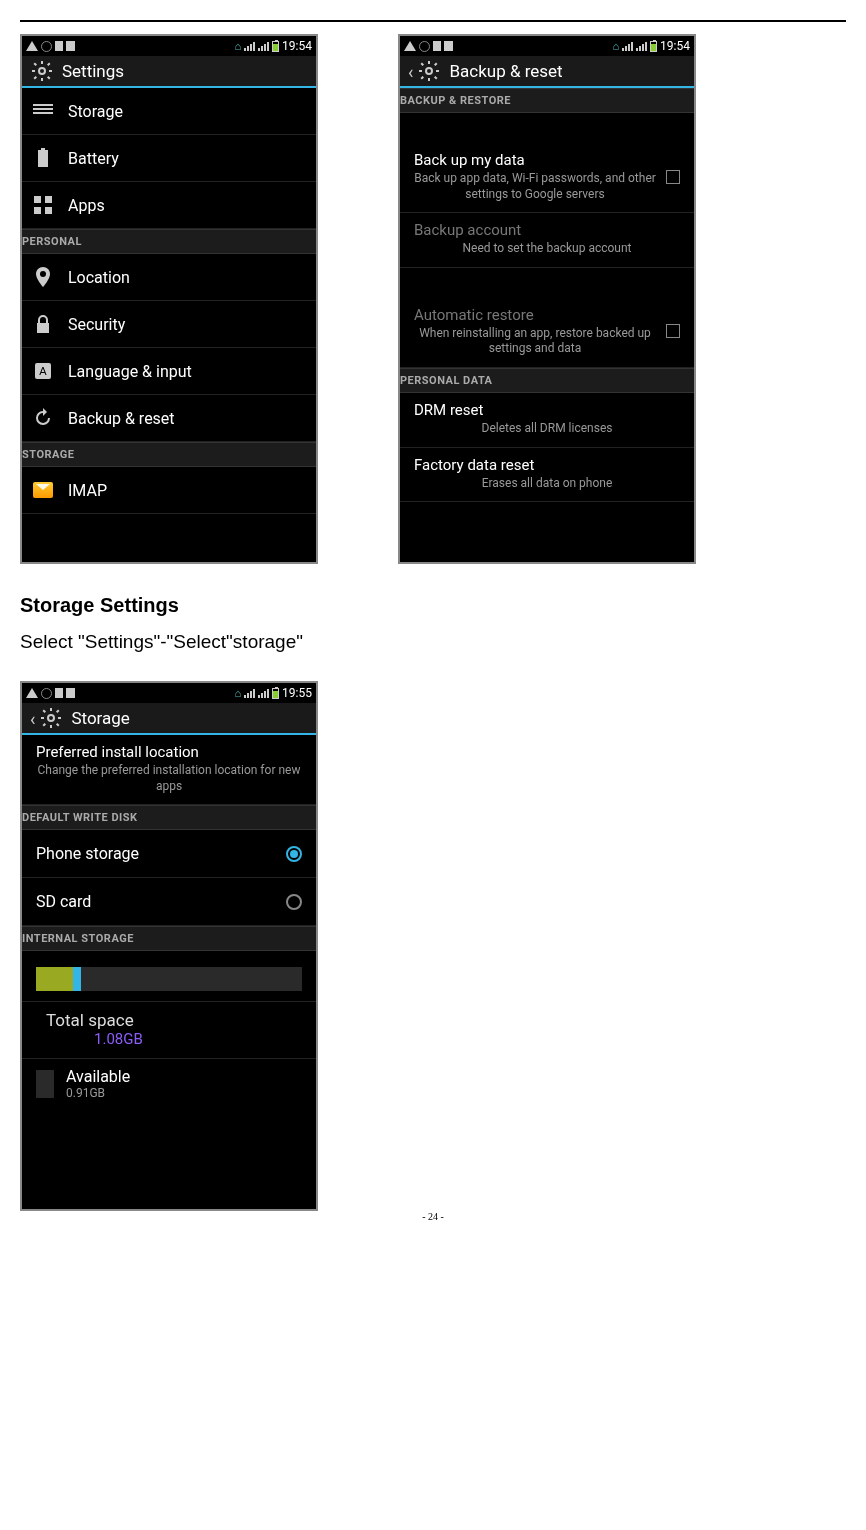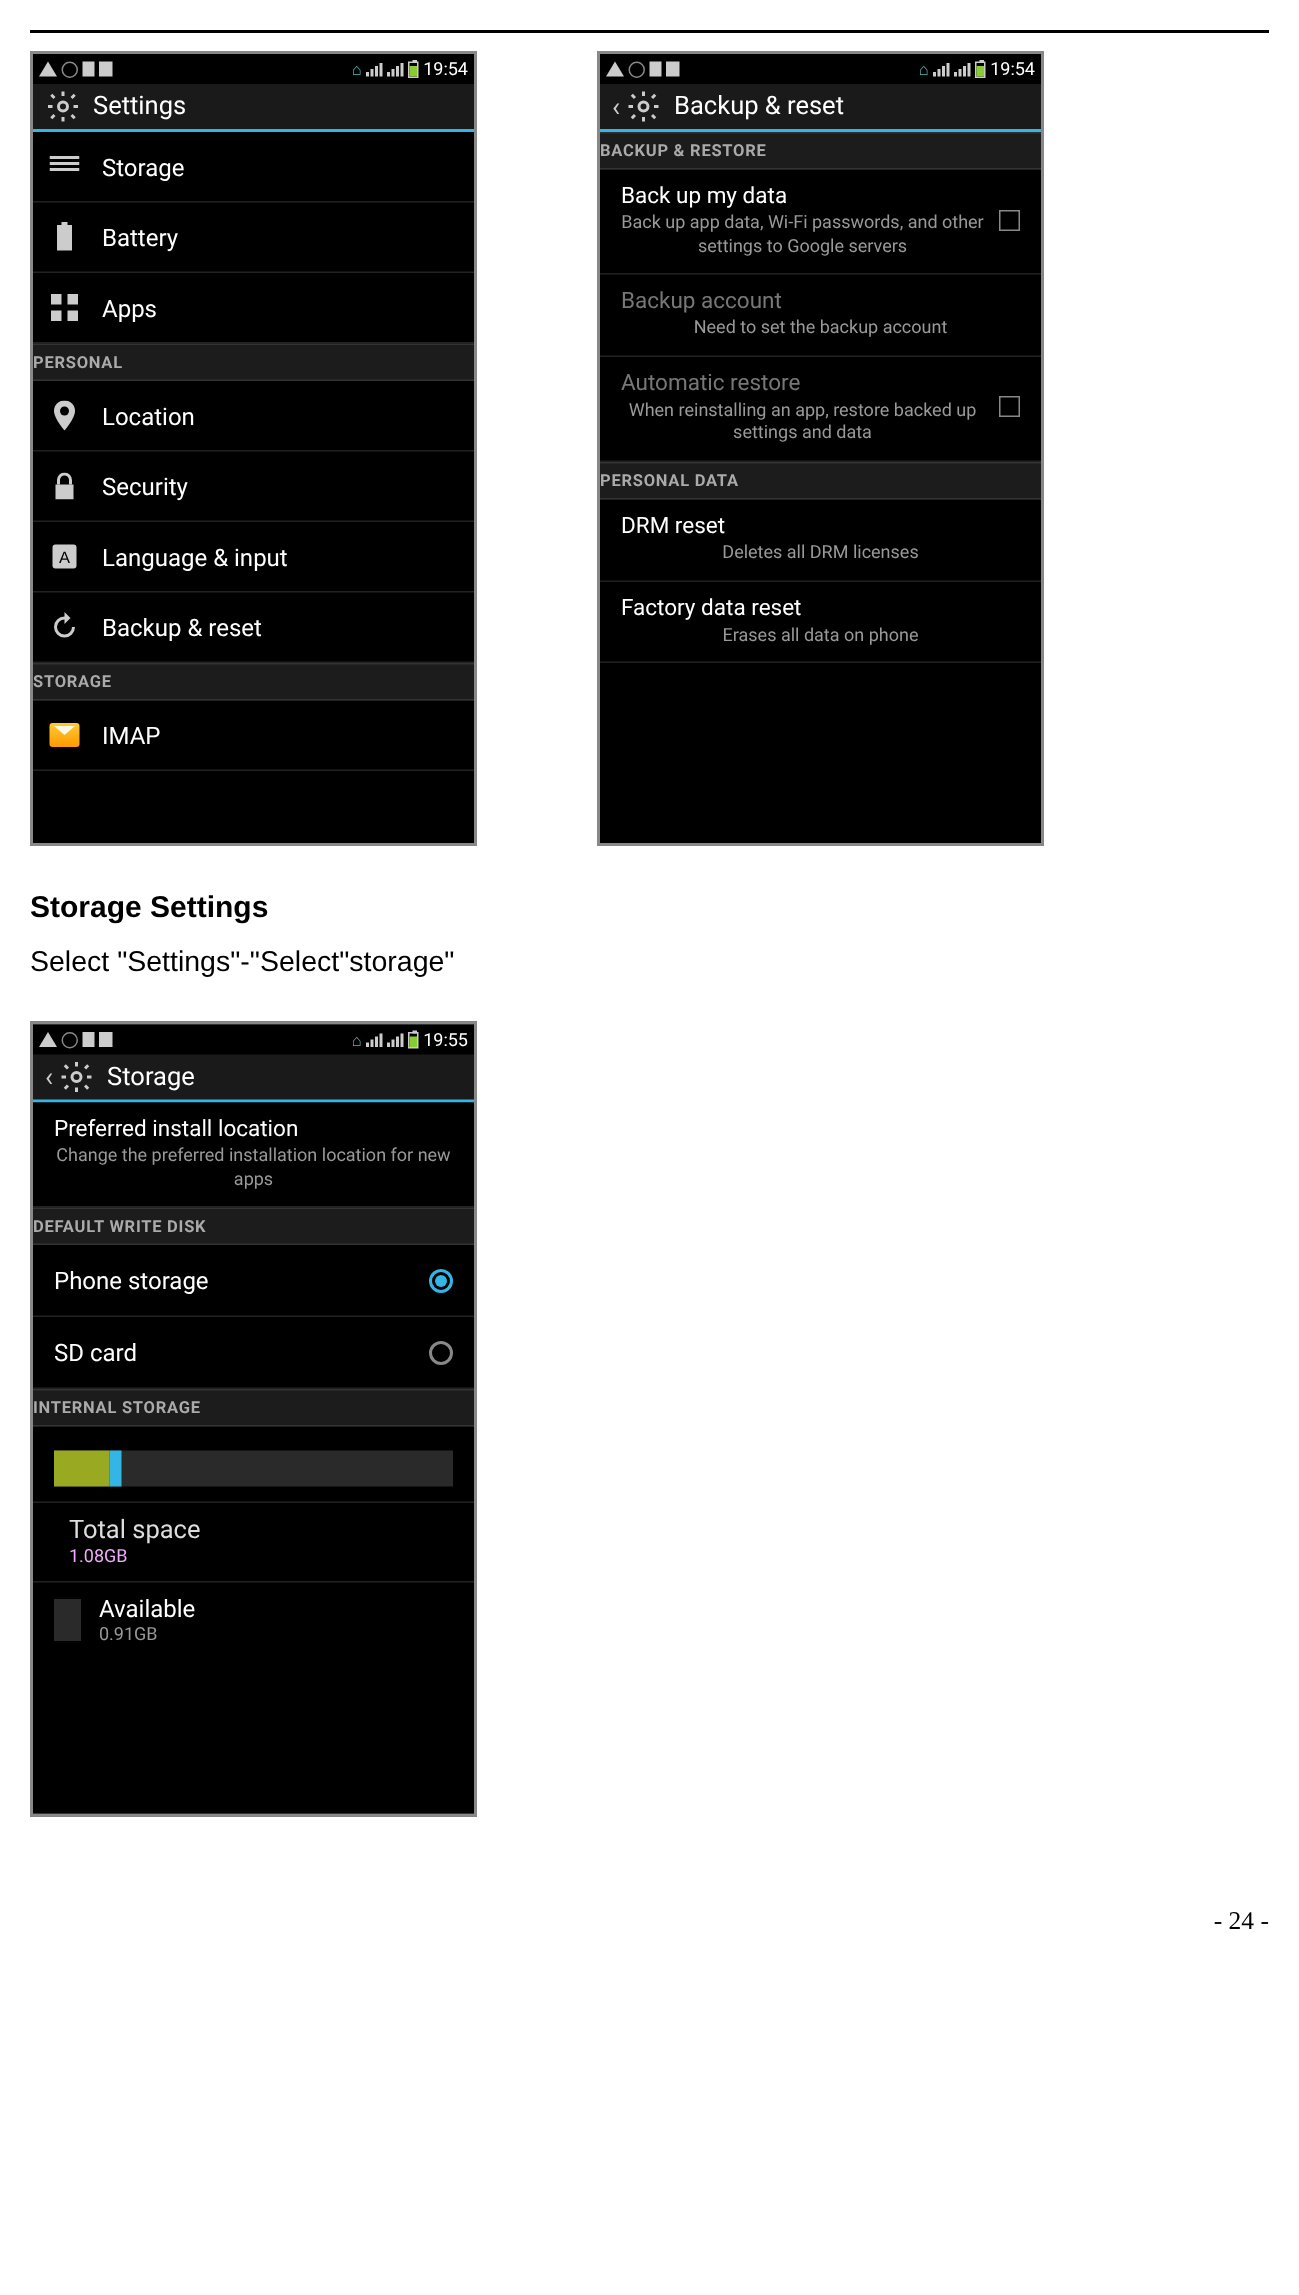--- a/index.html
+++ b/index.html
@@ -47,47 +47,47 @@
   .item {
     display:flex; align-items:center; gap:14px;
     padding:12px 10px; border-bottom:1px solid #222;
   }
   .item .ico { width:22px; height:22px; display:flex; align-items:center; justify-content:center; }
   .item .label { font-size:16px; color:#fff; }
   .item-sub { display:flex; flex-direction:column; padding:8px 14px 10px 14px; border-bottom:1px solid #222; }
   .item-sub .t { font-size:15px; color:#fff; margin-bottom:2px; }
   .item-sub .d { font-size:12px; color:#999; line-height:1.3;text-align:center; }
   .item-sub.disabled .t { color:#777; }
-  .item-sub.withcheck { flex-direction:row; align-items:center; justify-content:space-between; gap:10px; }
+  .item-sub.withcheck { flex-direction:row; align-items:center; justify-content:space-between; gap:10px;margin-top:30px; }
   .item-sub.withcheck .txt { display:flex; flex-direction:column; flex:1; }
   .chk { width:14px; height:14px; border:1px solid #888; }
 
   .radio-row { display:flex; align-items:center; justify-content:space-between; padding:14px 14px; border-bottom:1px solid #222;text-align:center; }
   .radio-row .rl { font-size:16px; color:#fff; }
   .radio { width:16px; height:16px; border:2px solid #888; border-radius:50%; display:flex; align-items:center; justify-content:center; }
   .radio.on { border-color:#33b5e5; }
   .radio.on::after { content:""; width:8px; height:8px; background:#33b5e5; border-radius:50%; }
 
   .storage-bar-wrap { padding:16px 14px 10px 14px; border-bottom:1px solid #222; }
   .storage-bar { height:24px; background:#2a2a2a; display:flex; }
   .seg1 { background:#99aa22; }
   .seg2 { background:#33b5e5; }
 
   .total { padding:8px 14px 10px 24px; border-bottom:1px solid #222; }
   .total .t { font-size:17px; color:#ddd; }
-  .total .v { font-size:12px; color:#f0abfc; }
+  .total .v { font-size:15px; color:#8b5cf6;margin-left:48px; }
   .avail { display:flex; align-items:center; gap:12px; padding:8px 14px; }
   .avail .sw { width:18px; height:28px; background:#2a2a2a; }
   .avail .txt { display:flex; flex-direction:column; }
   .avail .t { font-size:16px; color:#fff; }
   .avail .v { font-size:12px; color:#999; }
 
   .doc-heading { font-size:20px; font-weight:bold; font-family:Arial; margin:10px 0 14px 0; }
   .doc-text { font-size:19px; font-family:Arial; margin-bottom:28px; }
-  .page-num { text-align:right; font-size:17px; margin-top:60px; font-family:"Times New Roman", serif; }
+  .page-num { text-align:center; font-size:10px; font-family:"Times New Roman", serif; }
 
   .imap-ico { width:20px; height:16px; background:linear-gradient(#ffcc33,#ff9900); border-radius:2px; position:relative; }
   .imap-ico::after { content:""; position:absolute; top:2px; left:3px; width:14px; height:10px; background:#fff; clip-path:polygon(0 0,100% 0,50% 60%); opacity:.9; }
 </style>
 </head>
 <body>
 
 <div class="top-rule"></div>
 
 <div class="row">

